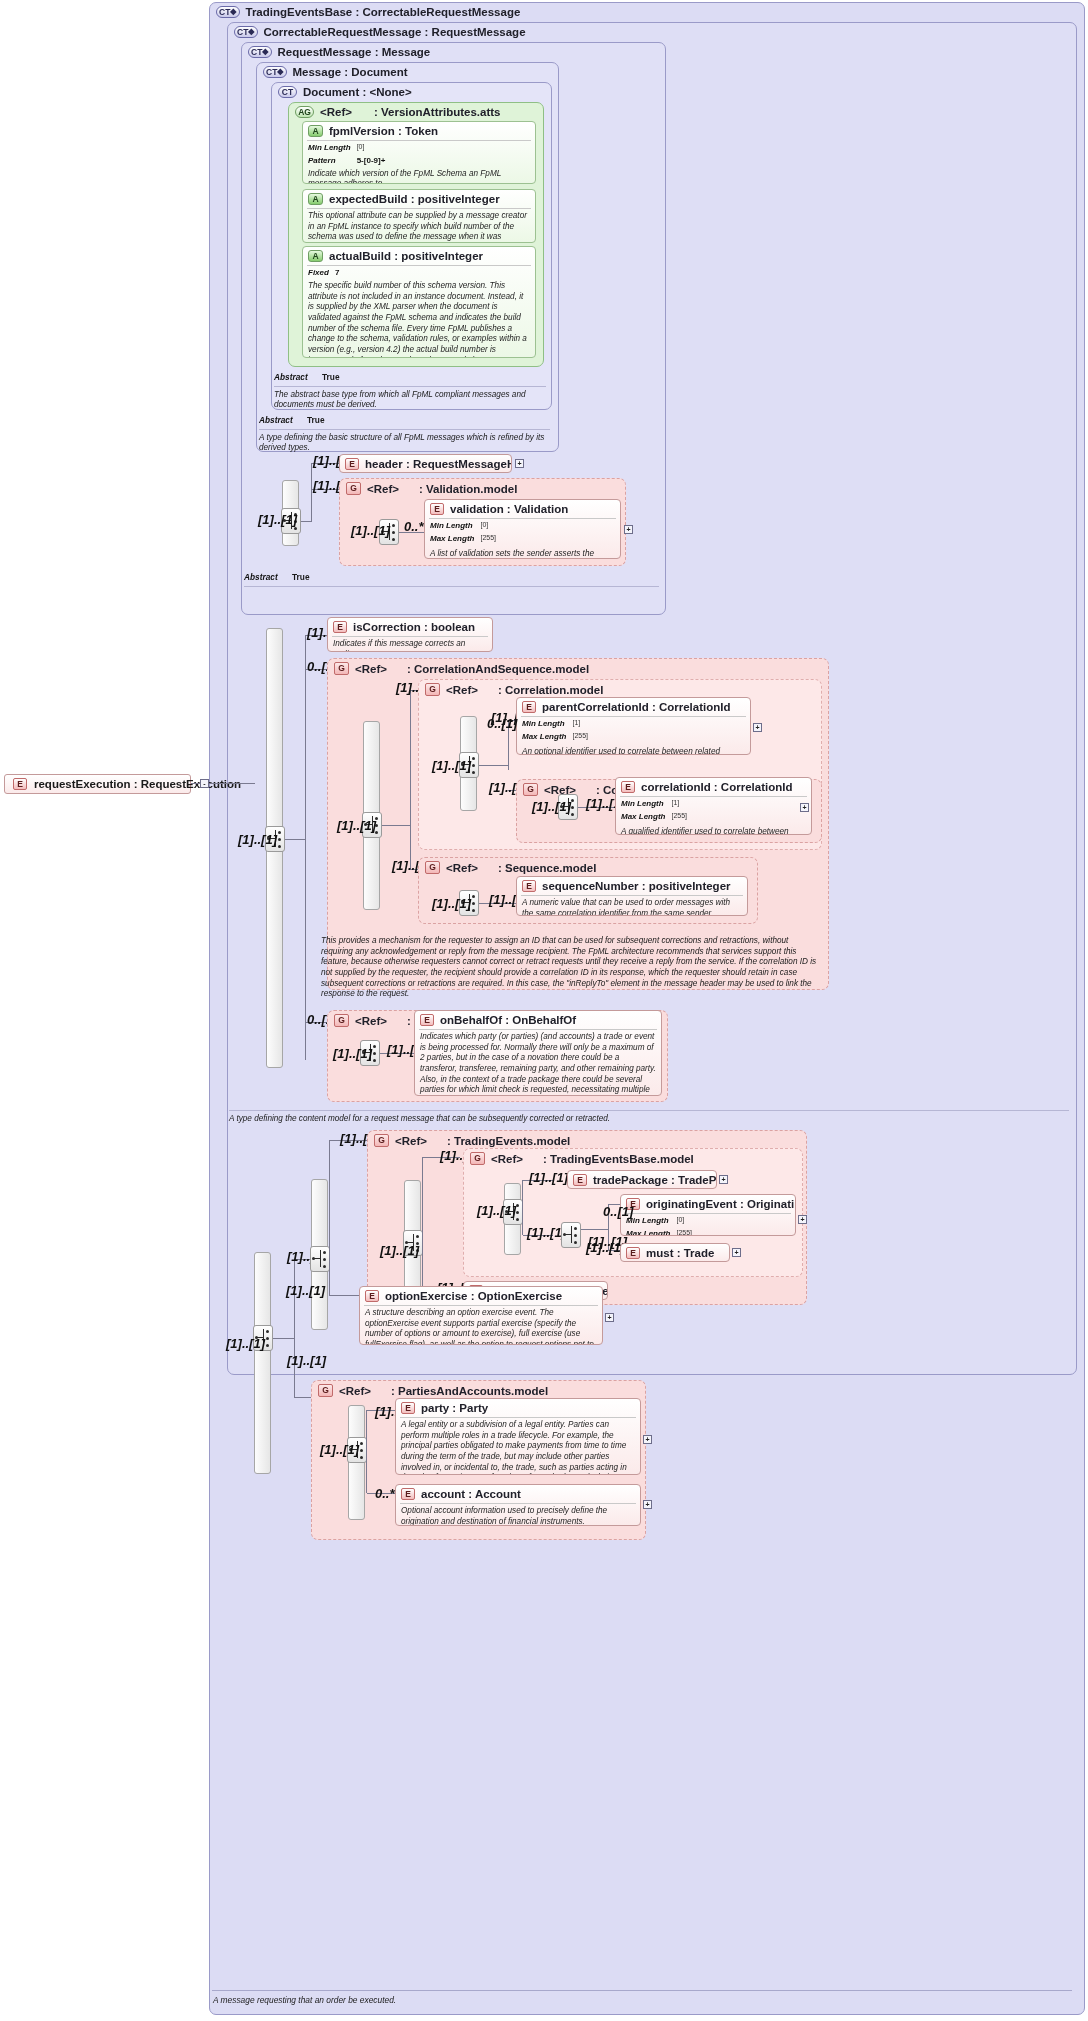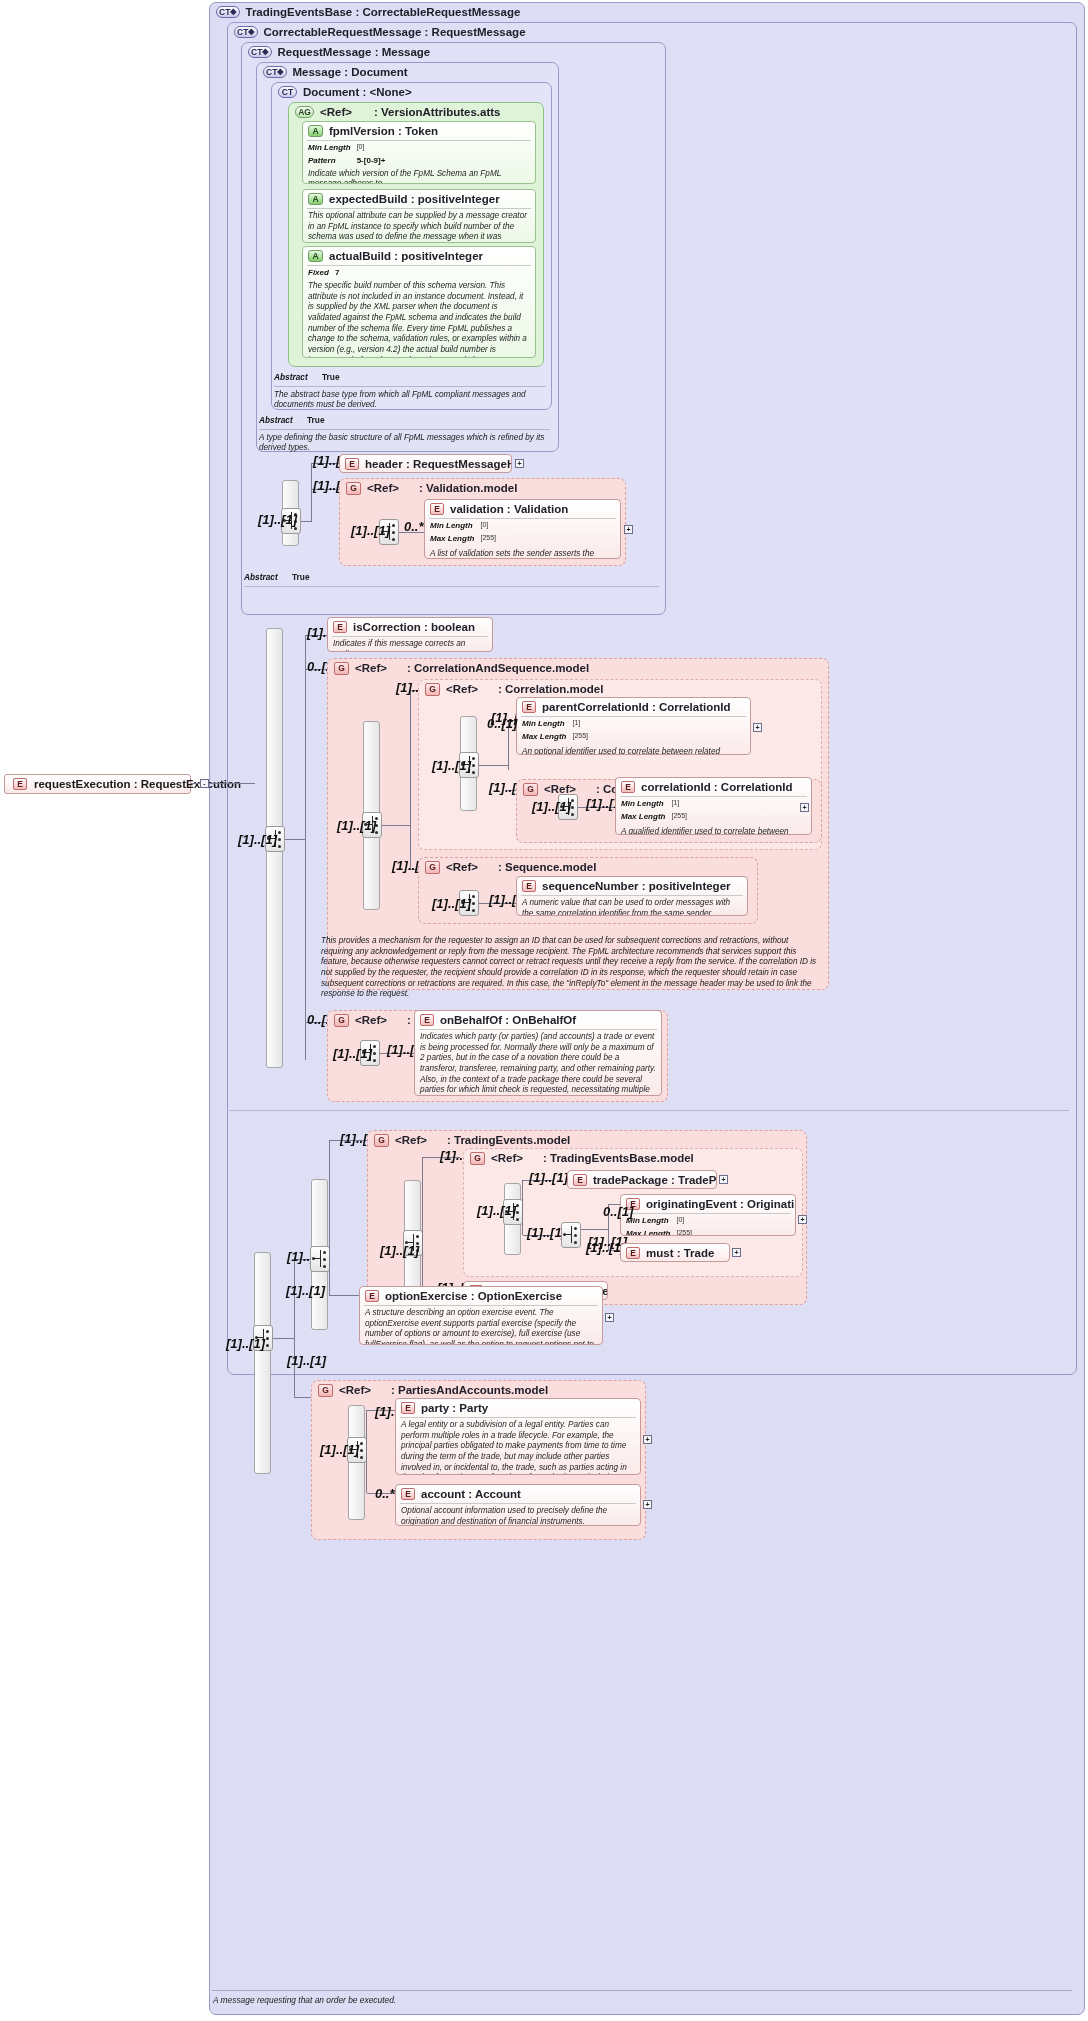--- a/index.html
+++ b/index.html
@@ -27,21 +27,21 @@
     background:#dff3d8;
     border:1px solid #8fbf85;
   }
   .frame.pink { background:#fadddd; border:1px solid #dba2a2; }
   .frame.pinklite { background:#fde8e8; border:1px solid #e0adad; }
   .frame.dashed { border-style:dashed; }
 
   
   .ftitle {
     position:absolute; left:6px; top:3px;
-    display:flex; align-items:flex-start; gap:6px;
+    display:flex; align-items:flex-end; gap:6px;
     font-size:11.5px; font-weight:bold; color:#20202a;
     white-space:nowrap;
   }
   .ftitle .nm { font-weight:bold; }
 
   
   .badge {
     display:inline-flex; align-items:center; justify-content:center;
     font-size:8.5px; font-weight:bold; letter-spacing:0px;
     border:1px solid #6a6aa8; color:#2a2a55;
@@ -570,20 +570,21 @@
     <div class="nhead">
       <span class="badge e">E</span>
       <span>onBehalfOf : OnBehalfOf</span>
     </div>
     <div class="nrule"></div>
     <div class="desc">Indicates which party (or parties) (and accounts) a trade or event is being processed for. Normally there will only be a maximum of 2 parties, but in the case of a novation there could be a transferor, transferee, remaining party, and other remaining party. Also, in the context of a trade package there could be several parties for which limit check is requested, necessitating multiple onBehalfOf elements. Except for these cases, there should be no more than two onBehalfOf references in a message.</div>
   </div>
 
   <div class="strip" style="left:229px; top:1108px; width:840px;">
     <div class="hr"></div>
+    <div class="txt">A type defining the content model for a request message that can be subsequently corrected or retracted.</div>
   </div>
 
   <div class="seqbar" style="left:254px; top:1252px; width:17px; height:222px;"></div>
   <div class="compositor" style="left:253px; top:1325px;">
     <div class="lead"></div>
       <div class="stem"></div>
       <div class="bar"></div>
     <div class="dot" style="left:12px; top:4px;"></div>
     <div class="dot" style="left:12px; top:11px;"></div>
     <div class="dot" style="left:12px; top:18px;"></div>

